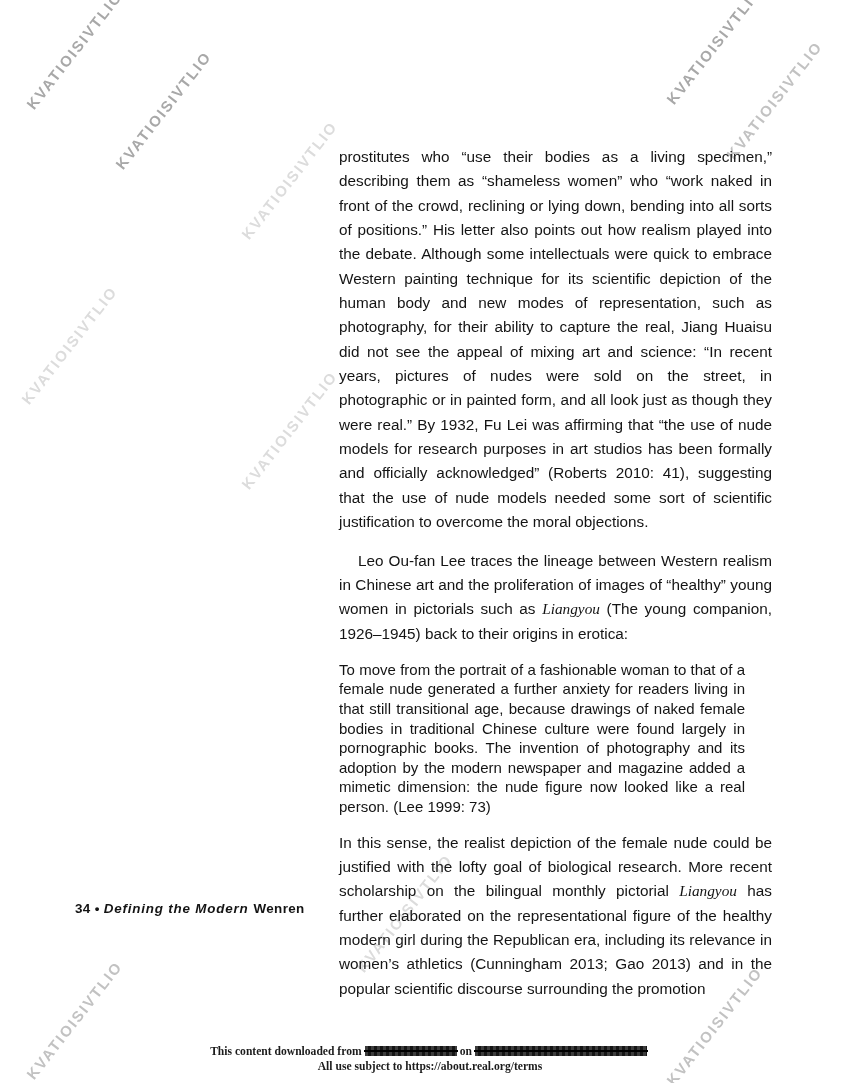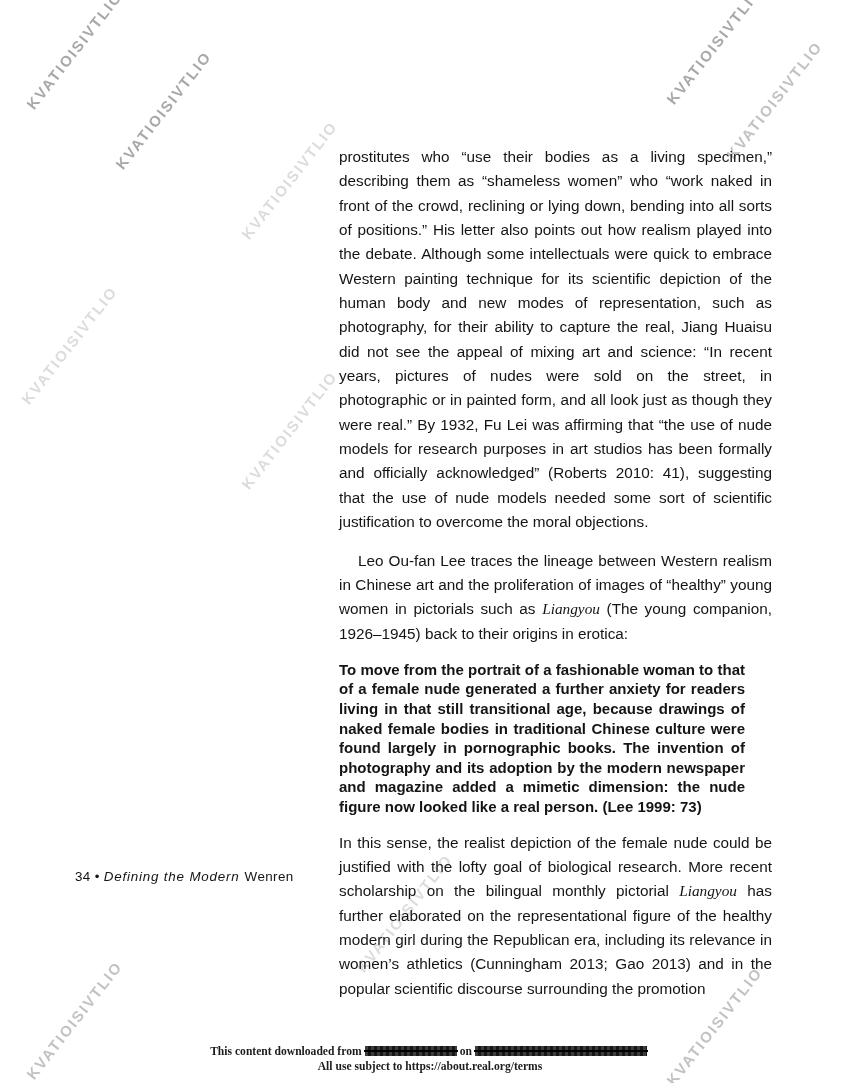--- a/index.html
+++ b/index.html
@@ -39,30 +39,29 @@
     z-index: 2;
   }
   .text-block p { margin: 14px; }
   .para-indent { text-indent: 19px; }
   .quote {
     margin: 21px 0 21px 27px;
     width: 406px;
     line-height: 19.6px;
     font-size: 15px;
     text-align: justify;
-    font-weight: bold;
   }
   .ital { font-style: italic; font-family: Liberation Serif, serif; }
 
   
   .running-footer {
     position: absolute;
-    left: 75px; top: 869px;
+    left: 75px; top: 901px;
     font-size: 13.4px;
-    font-weight: normal;
+    font-weight: bold;
     letter-spacing: 0.4px;
     z-index: 2;
   }
   .running-footer .sep { margin: 0 4px; }
   .running-footer .rf-italic { font-style: italic; margin-right: 5px; letter-spacing: 0.8px; }
 
   
   .jstor-notice {
     position: absolute;
     left: 0; right: 0; top: 1044px;

